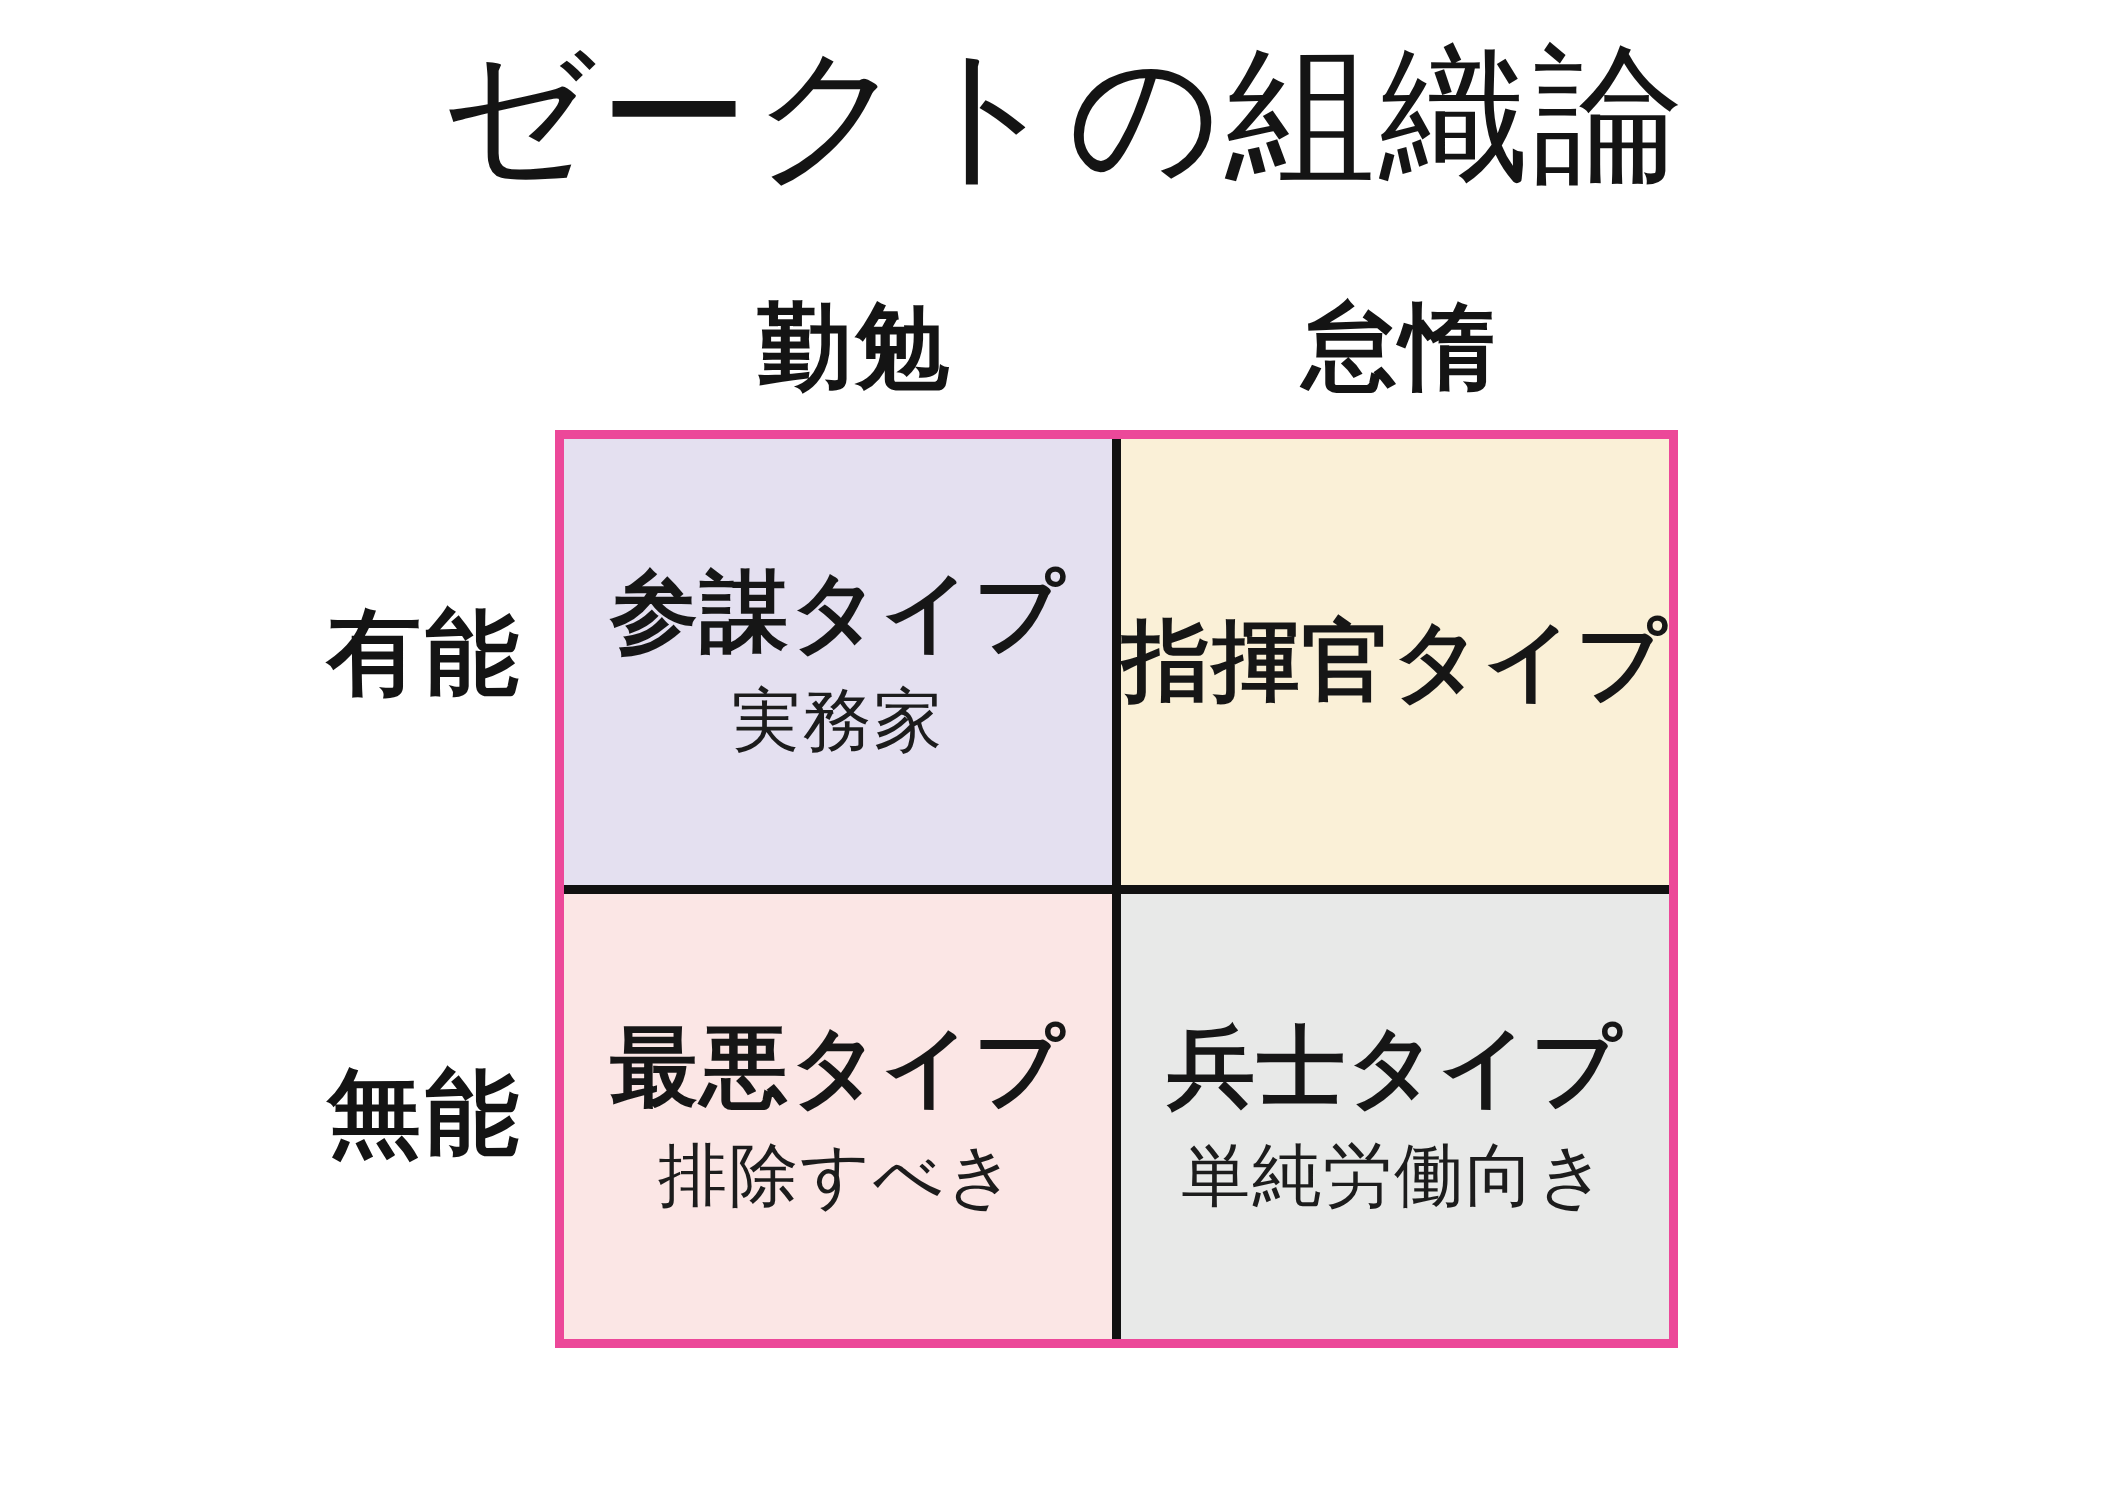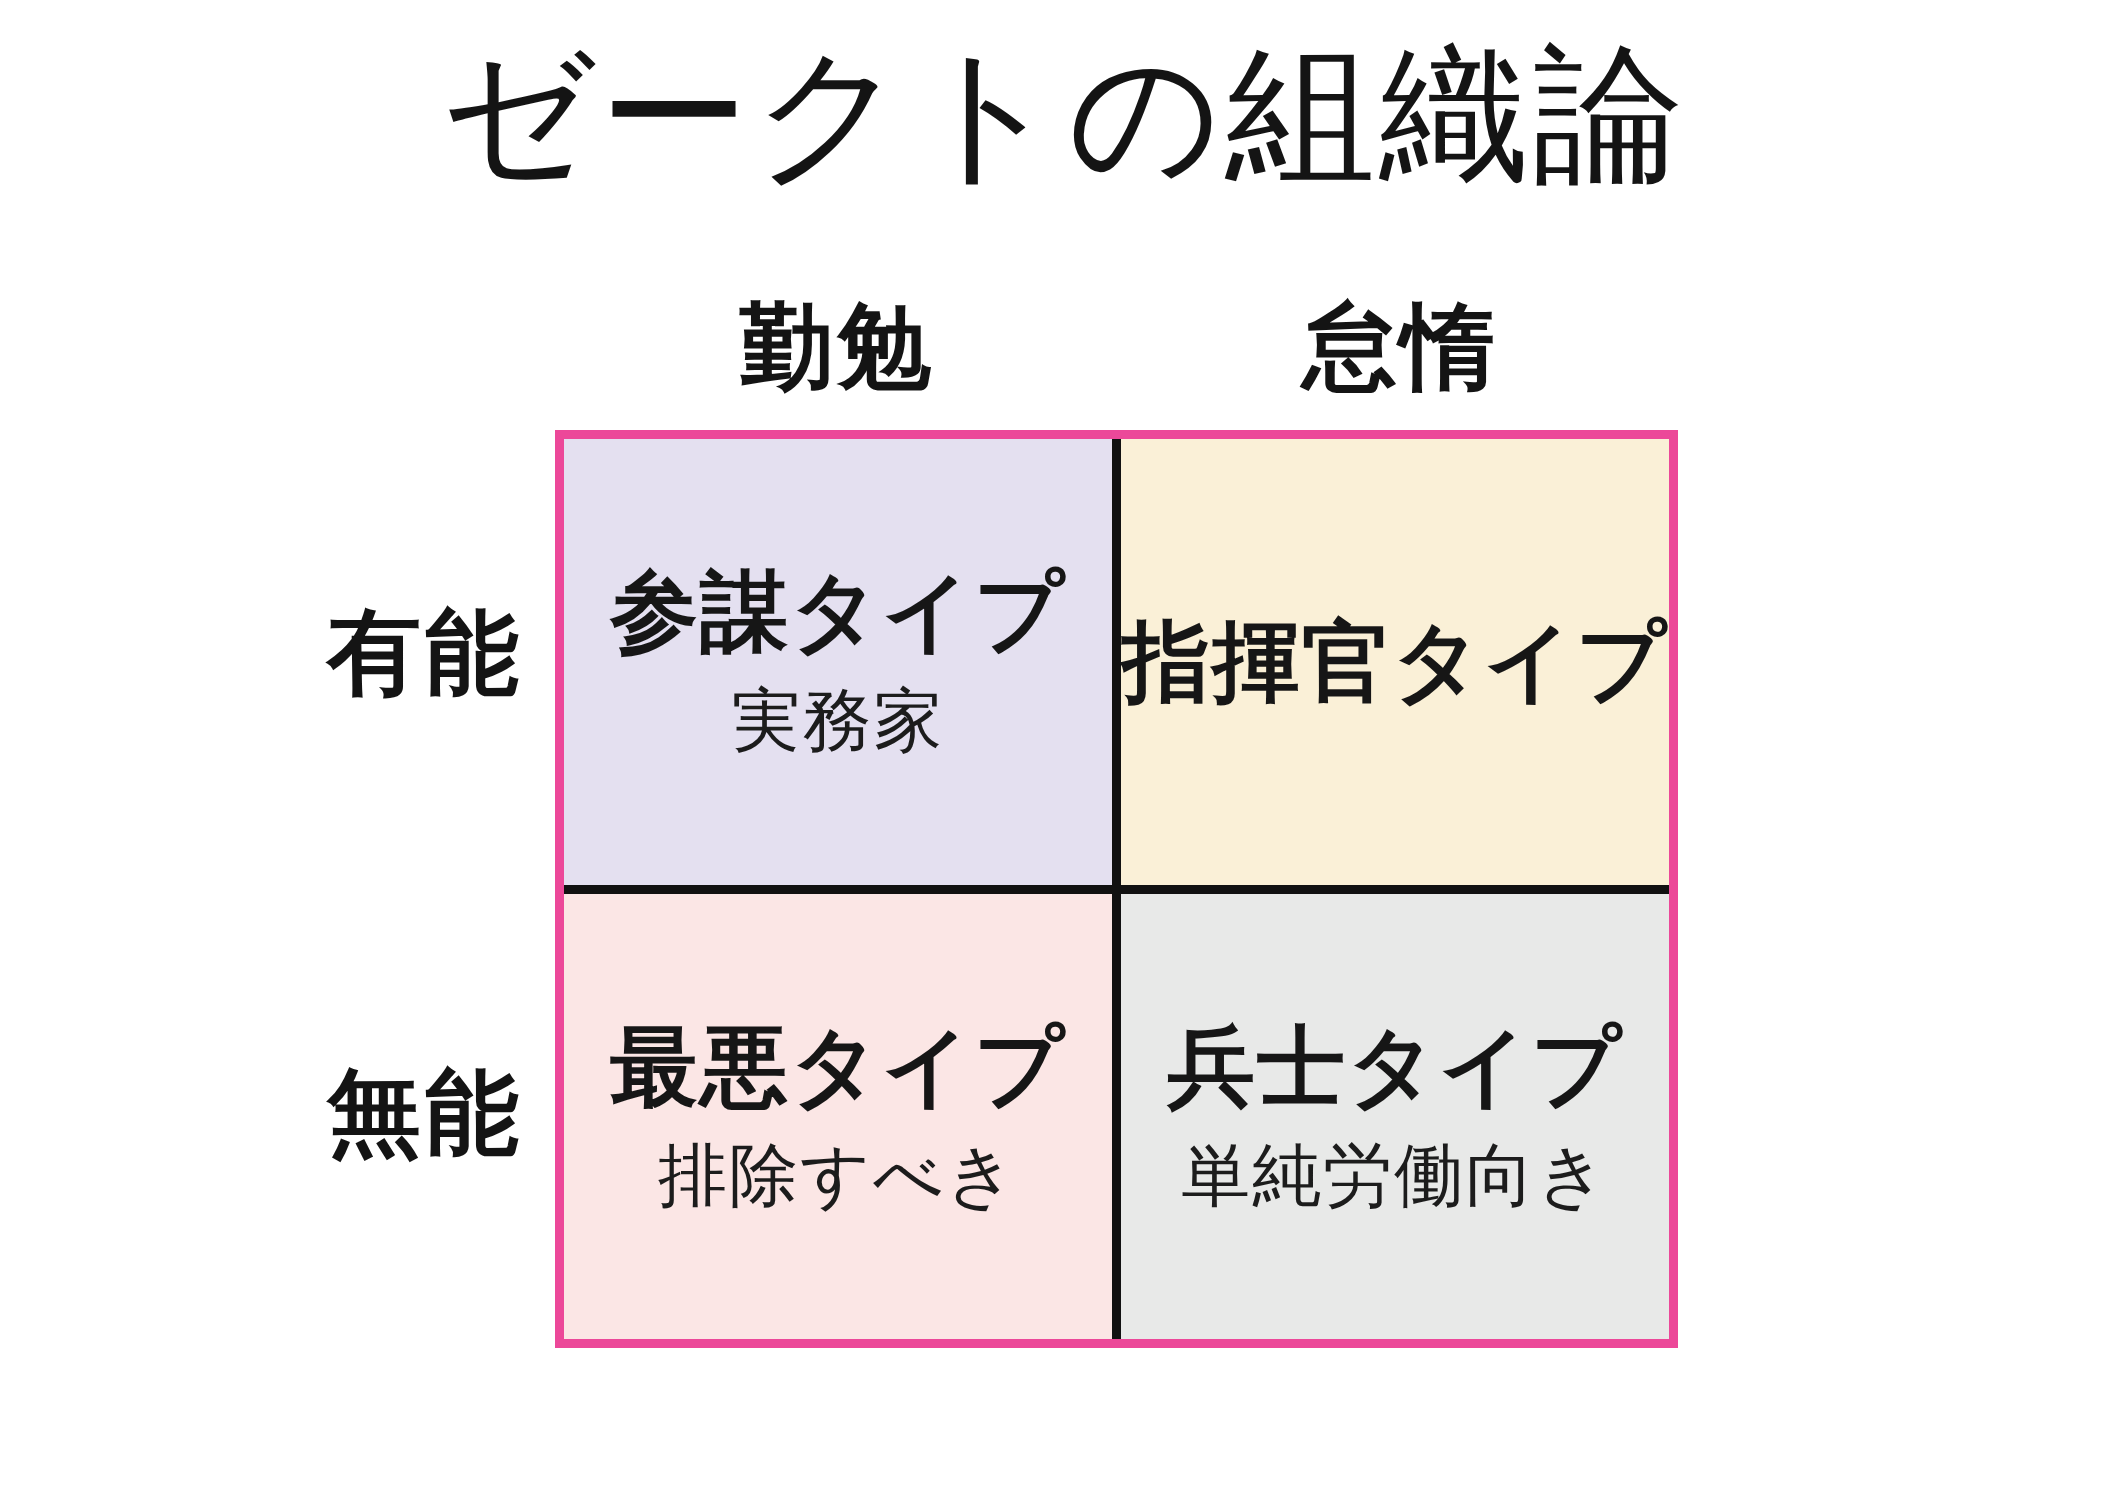--- a/index.html
+++ b/index.html
@@ -31,21 +31,21 @@
   }
   .col-header {
     position: absolute;
     top: 300px;
     font-size: 94px;
     line-height: 1;
     font-weight: bold;
     text-align: center;
     letter-spacing: 4px;
   }
-  .col-header.left  { left: 557px;  width: 561px; }
+  .col-header.left  { left: 575px;  width: 561px; }
   .col-header.right { left: 1124px; width: 553px; }
   .row-header {
     position: absolute;
     left: 300px;
     width: 250px;
     font-size: 94px;
     line-height: 1;
     font-weight: bold;
     text-align: center;
     letter-spacing: 4px;
@@ -103,21 +103,21 @@
 
   <div class="row-header top">有能</div>
 
   <div class="grid">
 
     <div class="quad" style="background: rgb(228, 224, 240);">
       <div class="quad-label">参謀タイプ</div>
       <div class="quad-sub">実務家</div>
     </div>
 
-    <div class="quad" style="background: rgb(250, 240, 215);">
+    <div class="quad" style="background: rgb(250, 240, 215); font-family: Liberation Serif, serif;">
       <div class="quad-label">指揮官タイプ</div>
     </div>
 
     <div class="quad" style="background: rgb(251, 230, 229);">
       <div class="quad-label">最悪タイプ</div>
       <div class="quad-sub">排除すべき</div>
     </div>
 
     <div class="quad" style="background: rgb(232, 233, 232);">
       <div class="quad-label">兵士タイプ</div>

